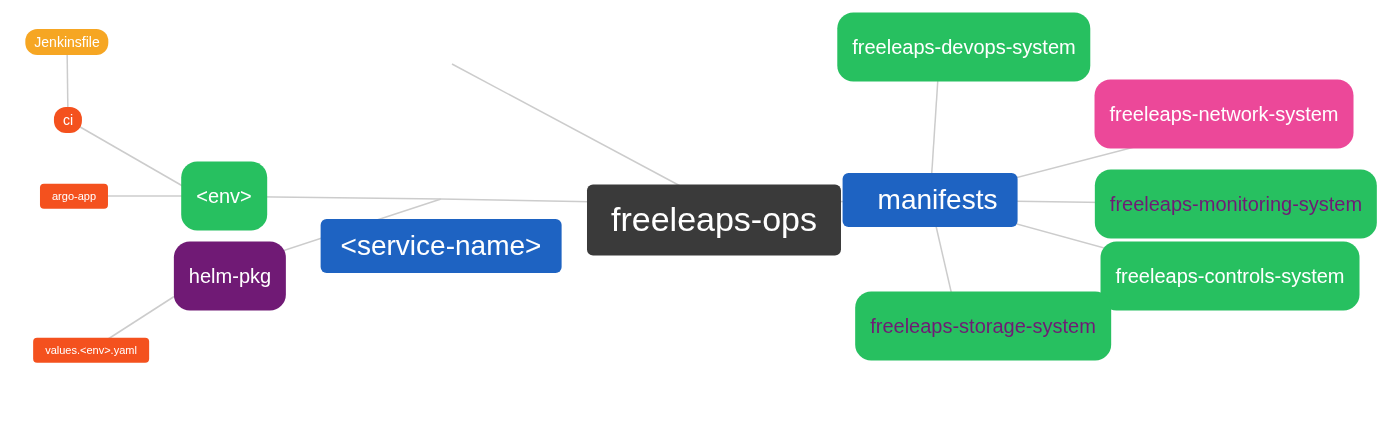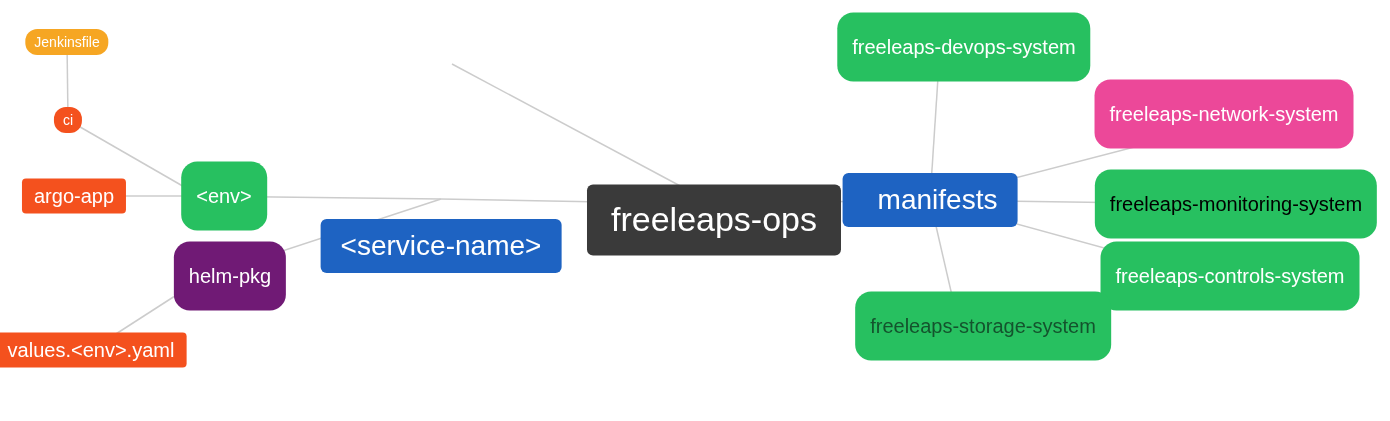--- a/index.html
+++ b/index.html
@@ -29,21 +29,21 @@
     text-align: center;
     z-index: 2;
     cursor: pointer;
     line-height: 1.15;
     box-sizing: border-box;
     user-select: none;
   }
   .size-xl { font-size: 34px; padding: 16px 24px; border-radius: 6px; }
   .size-lg { font-size: 28px; padding: 11px 20px; border-radius: 6px; }
   .size-md { font-size: 20px; padding: 23px 15px;  border-radius: 16px; margin-left: 24px; }
-  .size-sm { font-size: 20px; padding: 6px 12px;  border-radius: 4px; }
+  .size-sm { font-size: 11px; padding: 6px 12px;  border-radius: 4px; }
   .size-xs { font-size: 14px; padding: 5px 9px;   border-radius: 12px; }
 </style>
 </head>
 <body>
 
 <div class="canvas">
   <svg class="edge-layer" width="1390" height="421">
       <line x1="67" y1="42" x2="68" y2="120" stroke="#cccccc" stroke-width="1.5"></line>
       <line x1="68" y1="120" x2="200" y2="196" stroke="#cccccc" stroke-width="1.5"></line>
       <line x1="74" y1="196" x2="200" y2="196" stroke="#cccccc" stroke-width="1.5"></line>
@@ -63,16 +63,16 @@
     <div class="node size-lg" style="left: 441px; top: 199px; background: rgb(30, 99, 194); color: rgb(255, 255, 255); margin-top: 47px;">&lt;service-name&gt;</div>
     <div class="node size-lg" style="left: 930px; top: 200px; background: rgb(30, 99, 194); color: rgb(255, 255, 255); padding-left: 35px;">manifests</div>
     <div class="node size-md" style="left: 200px; top: 196px; background: rgb(39, 192, 96); color: rgb(255, 255, 255);">&lt;env&gt;</div>
     <div class="node size-md" style="left: 206px; top: 276px; background: #701a75; color: rgb(255, 255, 255);">helm-pkg</div>
     <div class="node size-xs" style="left: 68px; top: 120px; background: rgb(244, 81, 30); color: rgb(255, 255, 255);">ci</div>
     <div class="node size-sm" style="left: 74px; top: 196px; background: rgb(244, 81, 30); color: rgb(255, 255, 255);">argo-app</div>
     <div class="node size-sm" style="left: 91px; top: 350px; background: rgb(244, 81, 30); color: rgb(255, 255, 255);">values.&lt;env&gt;.yaml</div>
     <div class="node size-xs" style="left: 67px; top: 42px; background: rgb(246, 166, 35); color: rgb(255, 255, 255);">Jenkinsfile</div>
     <div class="node size-md" style="left: 940px; top: 47px; background: rgb(39, 192, 96); color: rgb(255, 255, 255);">freeleaps-devops-system</div>
     <div class="node size-md" style="left: 1200px; top: 114px; background: #ec4899; color: rgb(255, 255, 255);">freeleaps-network-system</div>
-    <div class="node size-md" style="left: 1212px; top: 204px; background: rgb(39, 192, 96); color: #000000;">freeleaps-monitoring-system</div>
+    <div class="node size-md" style="left: 1212px; top: 204px; background: rgb(39, 192, 96); color: #701a75;">freeleaps-monitoring-system</div>
     <div class="node size-md" style="left: 1206px; top: 276px; background: rgb(39, 192, 96); color: rgb(255, 255, 255);">freeleaps-controls-system</div>
-    <div class="node size-md" style="left: 959px; top: 326px; background: rgb(39, 192, 96); color: #14532d;">freeleaps-storage-system</div>
+    <div class="node size-md" style="left: 959px; top: 326px; background: rgb(39, 192, 96); color: #701a75;">freeleaps-storage-system</div>
   </div>
 
 </body></html>

